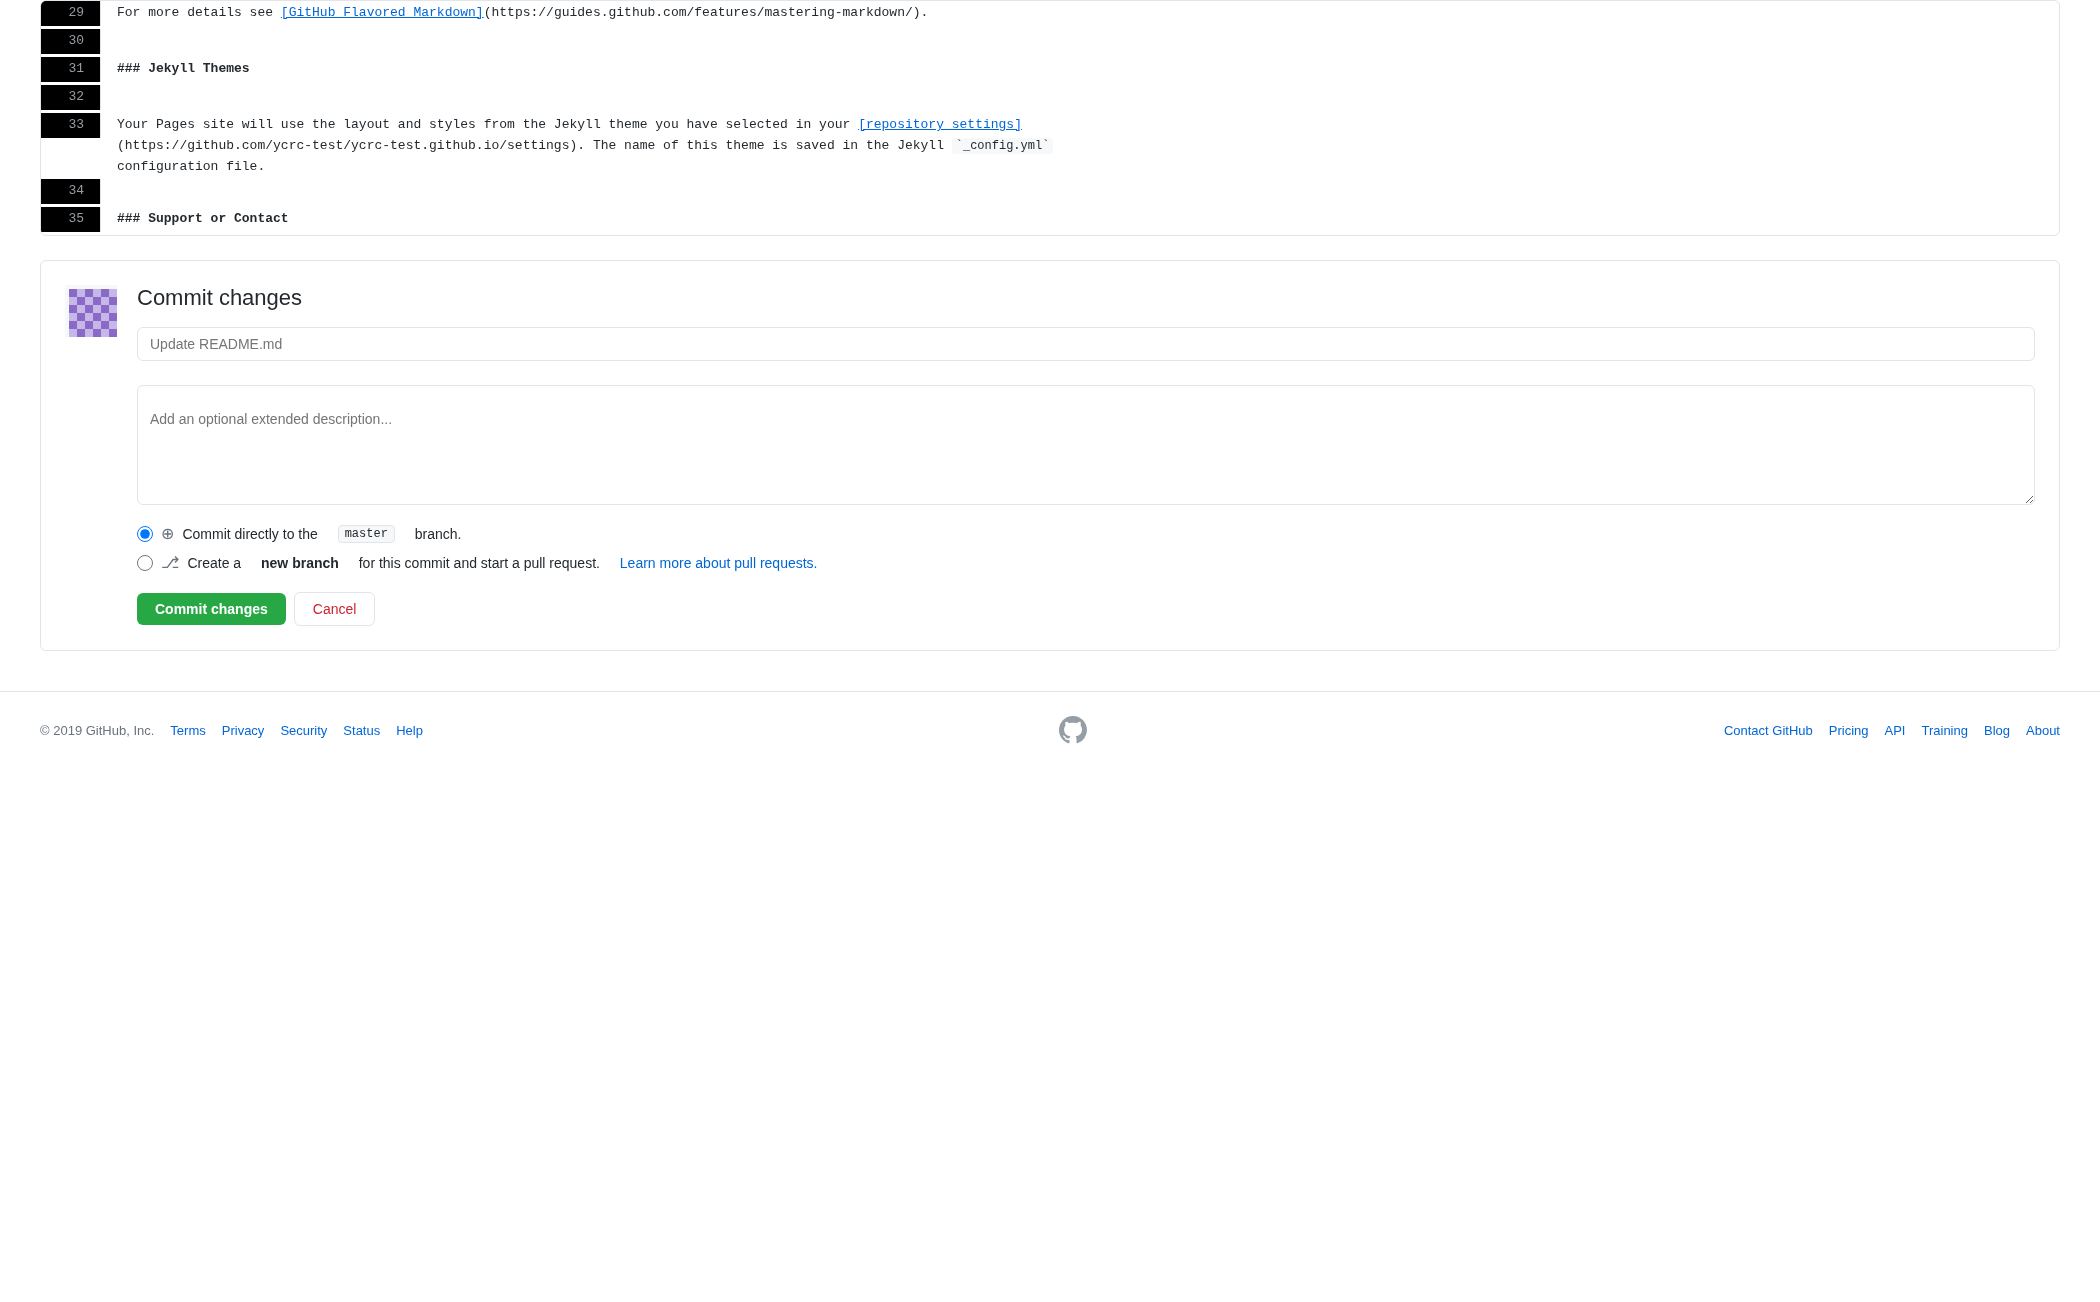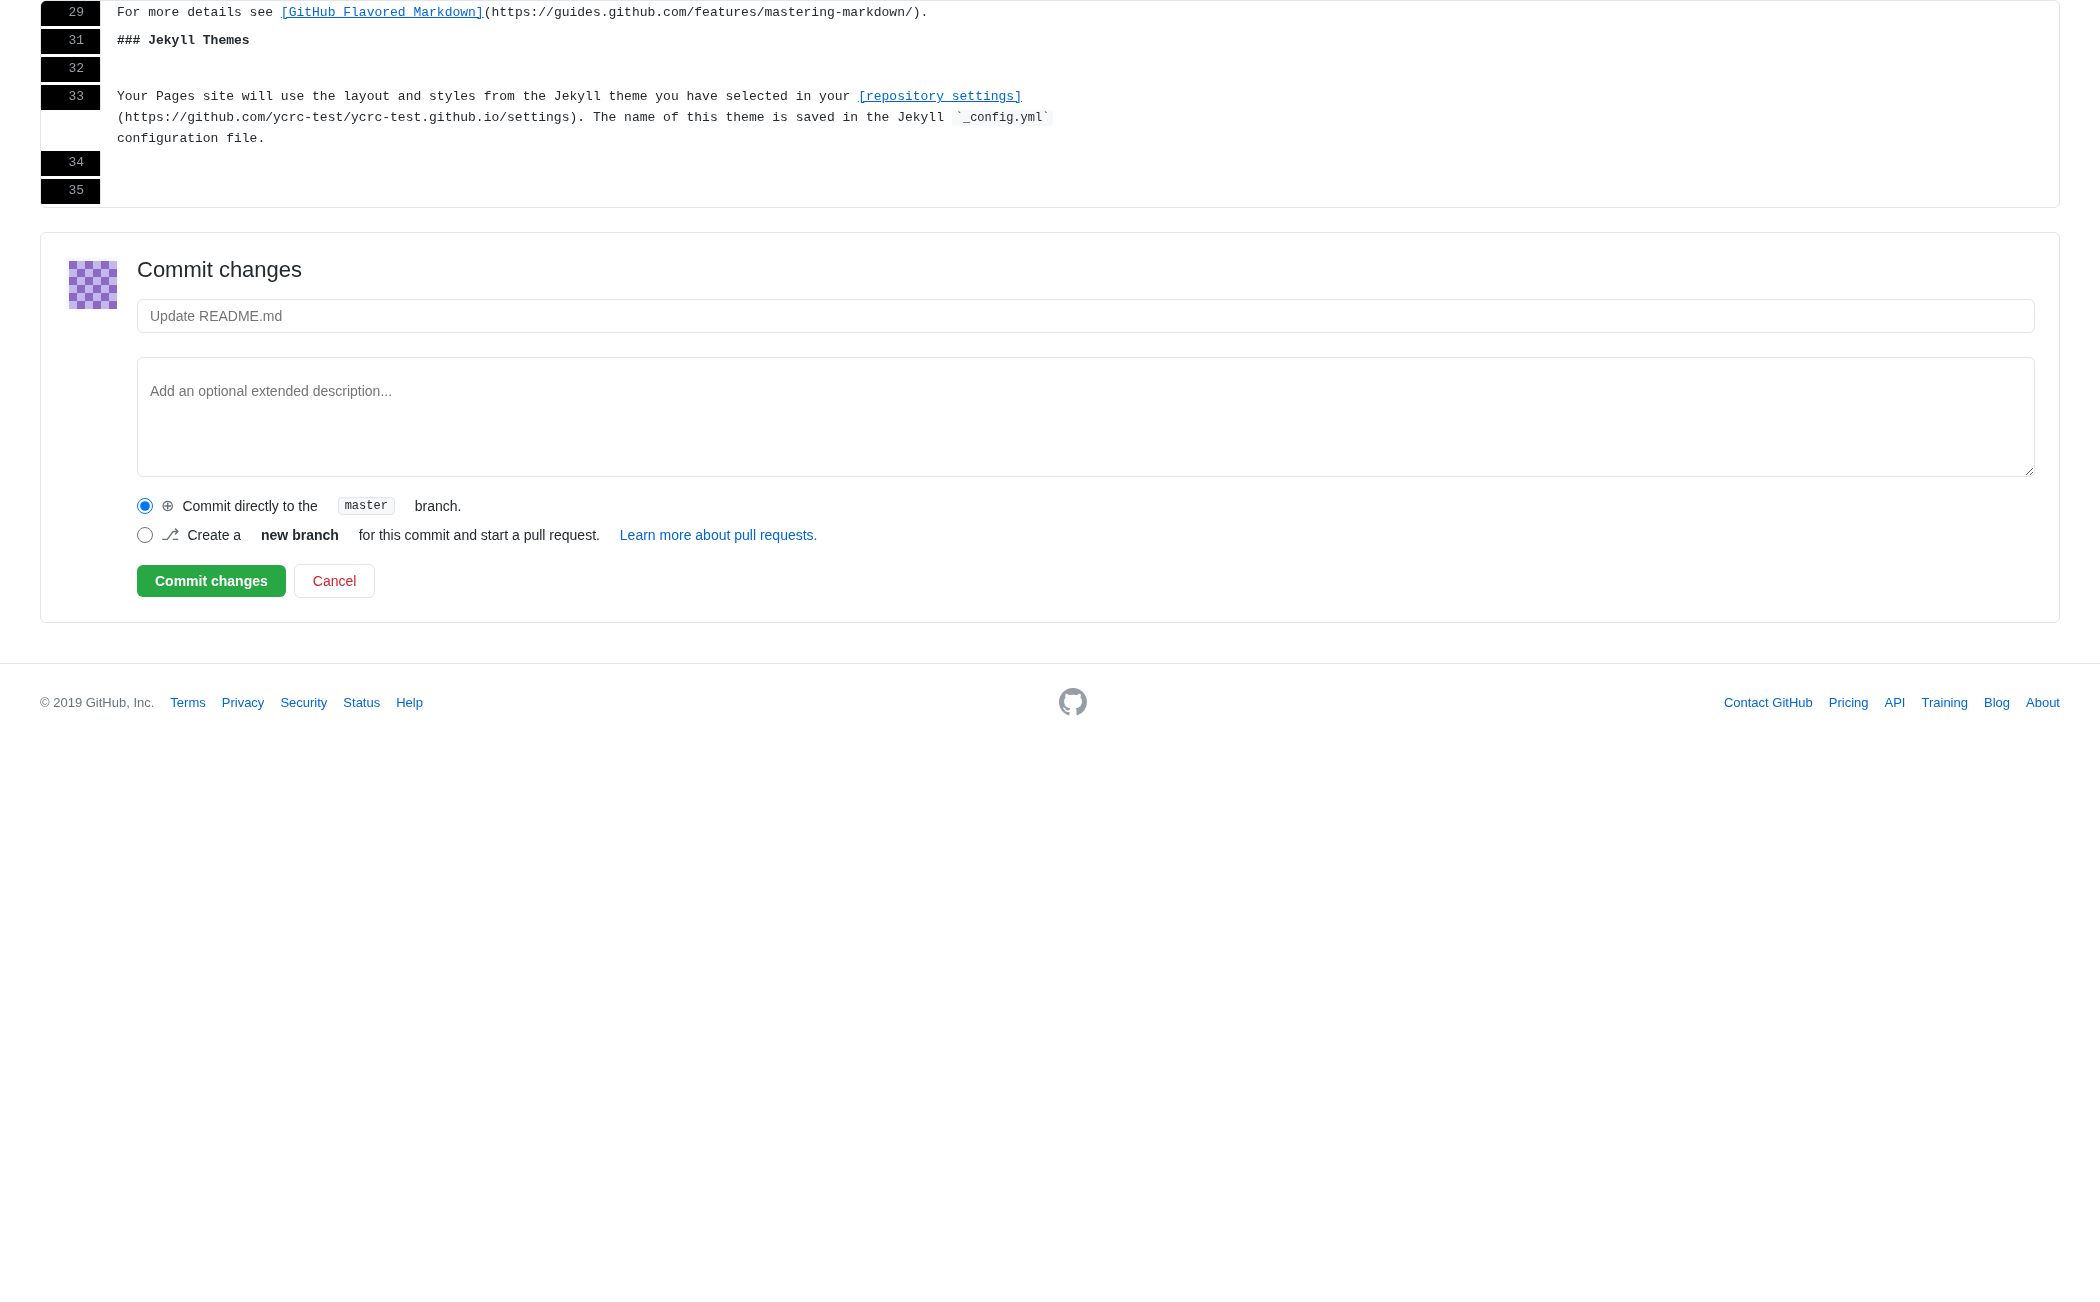--- a/index.html
+++ b/index.html
@@ -230,20 +230,24 @@
 </head>
 <body>
 
 <div class="code-area">
 
   <div class="code-line">
     <span class="line-number">29</span>
     <span class="line-content">For more details see <a class="code-link" href="#">[GitHub Flavored Markdown]</a>(https://guides.github.com/features/mastering-markdown/).</span>
   </div>
 
+  <div class="code-line">
+    <span class="line-number">30</span>
+    <span class="line-content"> </span>
+  </div>
 
   <div class="code-line">
     <span class="line-number">31</span>
     <span class="line-content"><strong>### Jekyll Themes</strong></span>
   </div>
 
   <div class="code-line">
     <span class="line-number">32</span>
     <span class="line-content"> </span>
   </div>
@@ -253,20 +257,21 @@
     <span class="line-content">Your Pages site will use the layout and styles from the Jekyll theme you have selected in your <a class="code-link" href="#">[repository settings]</a><br>(https://github.com/ycrc-test/ycrc-test.github.io/settings). The name of this theme is saved in the Jekyll <code>`_config.yml`</code><br>configuration file.</span>
   </div>
 
   <div class="code-line">
     <span class="line-number">34</span>
     <span class="line-content"> </span>
   </div>
 
   <div class="code-line">
     <span class="line-number">35</span>
+    <span class="line-content"><strong>### Support or Contact</strong></span>
   </div>
 </div>
 
 <div class="commit-section">
 
   <div class="avatar-container">
     <svg class="avatar-pixel" viewBox="0 0 52 52" xmlns="http://www.w3.org/2000/svg">
 
       <rect width="52" height="52" fill="#f6f8fa"></rect>
 

